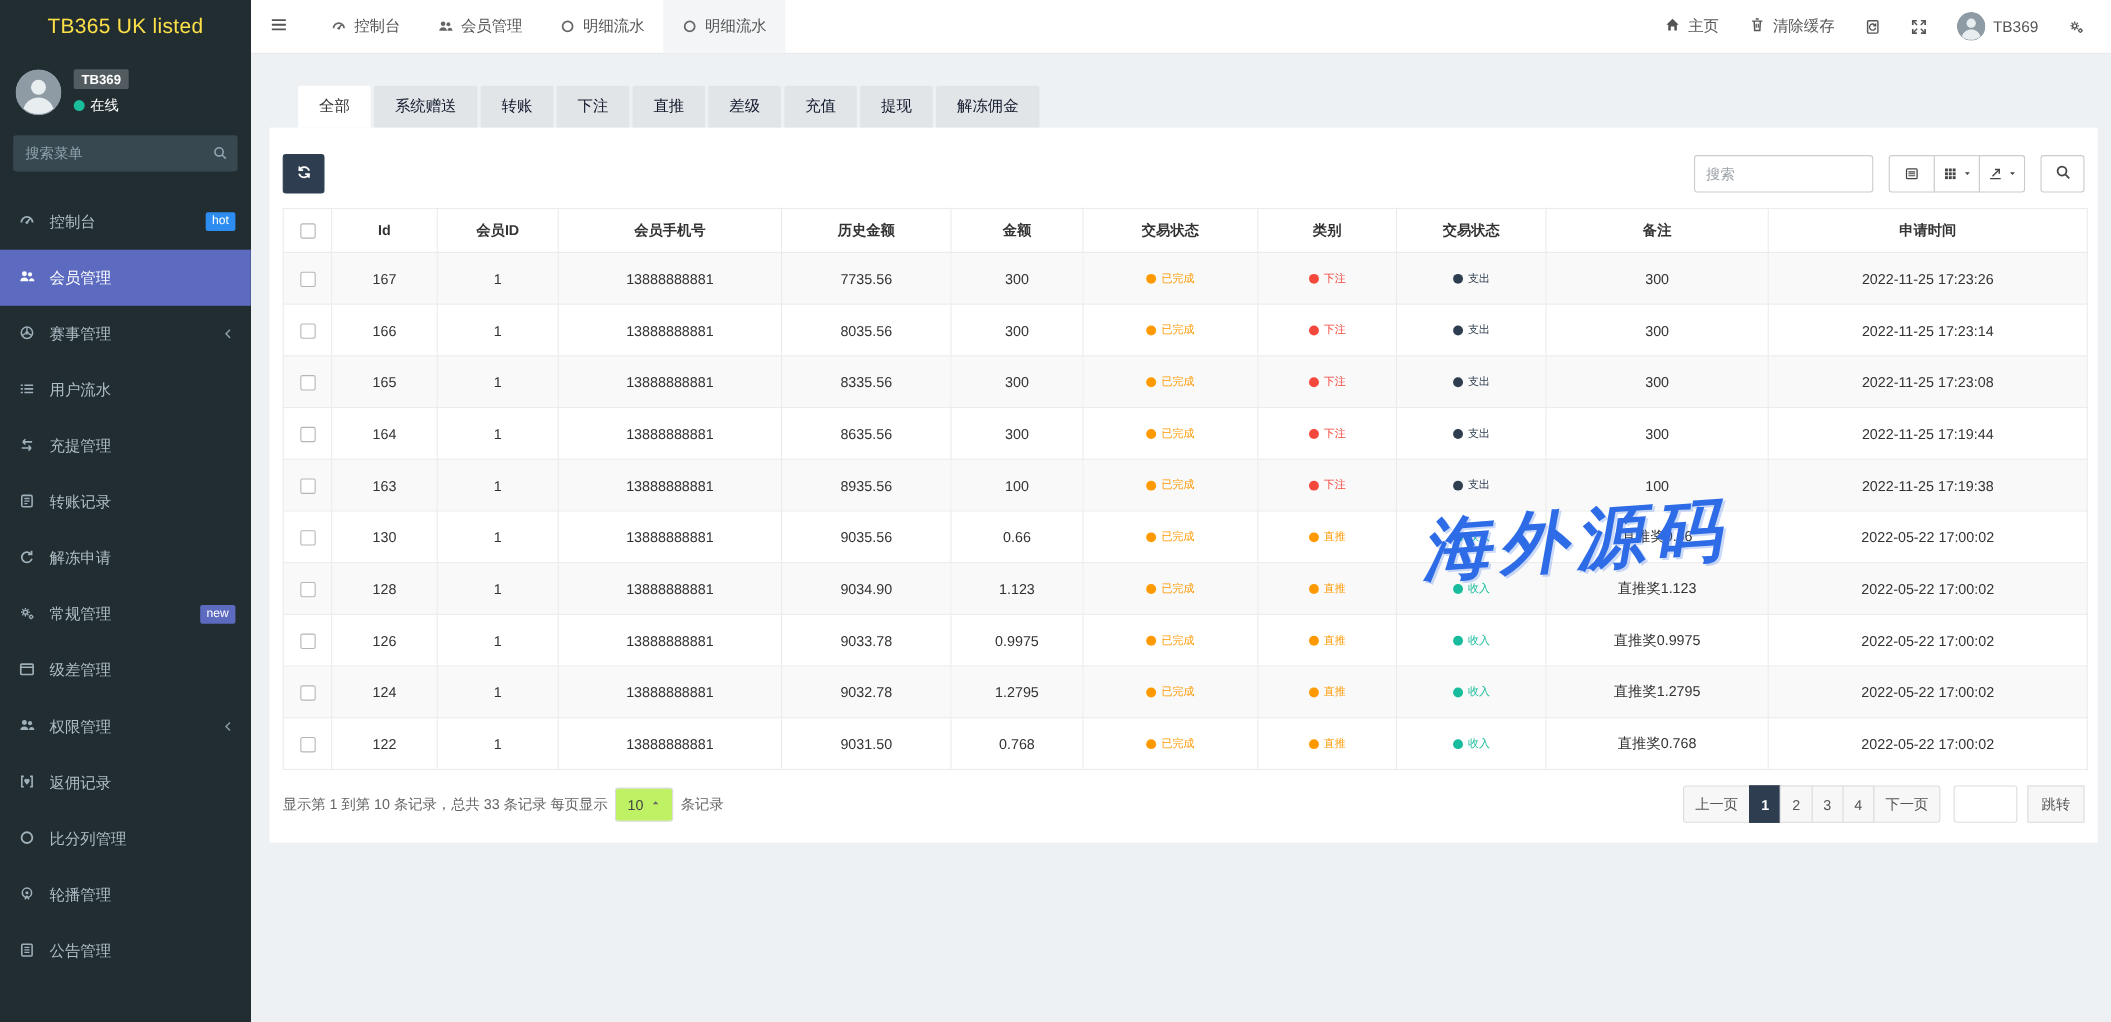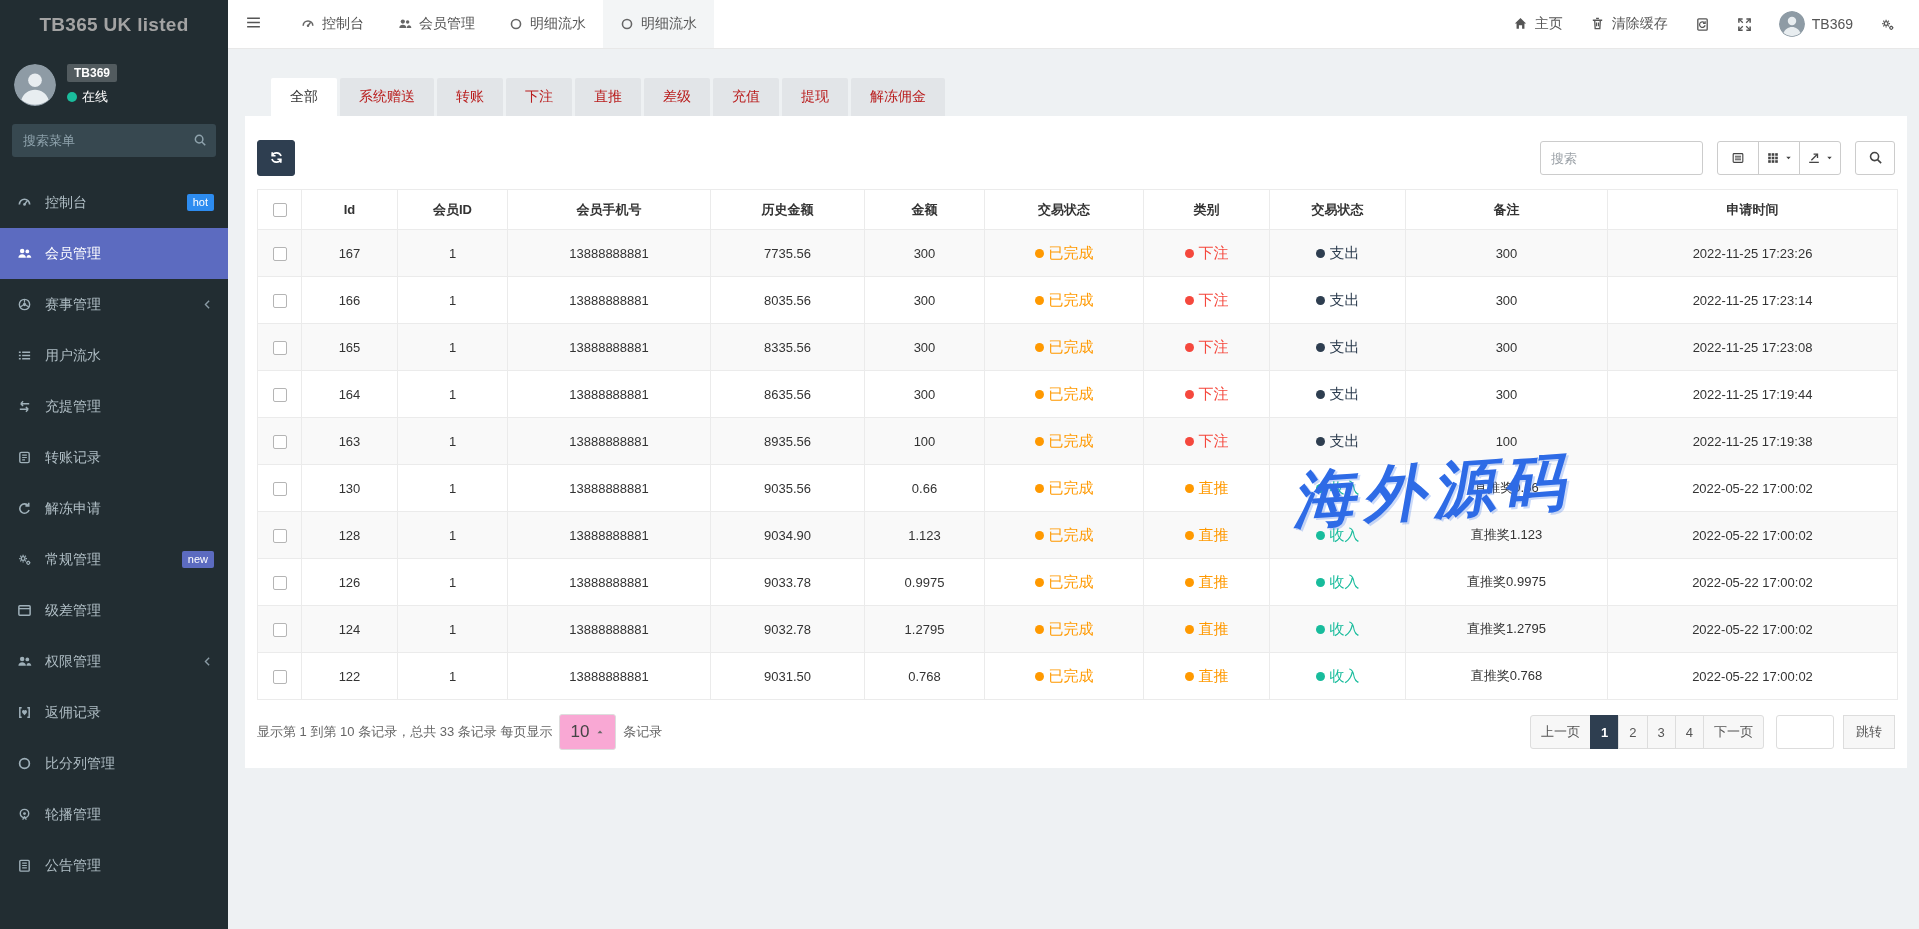--- a/index.html
+++ b/index.html
@@ -3,21 +3,21 @@
 <meta charset="utf-8">
 <style>
   html,body{margin:0;padding:0;width:1919px;height:929px;overflow:hidden;
     font-family:"Liberation Sans","DejaVu Sans",sans-serif;background:var(--page_bg,#eef1f3);color:#333;}
   *{box-sizing:border-box;}
   [data-icon] svg{width:1em;height:1em;display:inline-block;vertical-align:-0.12em;}
   .dot{width:9px;height:9px;border-radius:50%;background:currentColor;display:inline-block;margin-right:5px;}
 
   
   .sidebar{position:fixed;left:0;top:0;width:228px;height:929px;background:var(--sidebar_bg,#222d32);color:#b0bec5;z-index:5;}
-  .brand{height:49px;line-height:49px;text-align:center;color:#a3a3a3;font-size:19px;font-weight:700;letter-spacing:.3px;}
+  .brand{height:49px;line-height:49px;text-align:center;color:#fde047;font-size:19px;font-weight:400;letter-spacing:.3px;}
   .userpanel{display:flex;align-items:center;padding:14px 14px 10px;}
   .avatar{border-radius:50%;overflow:hidden;display:inline-flex;}
   .avatar.lg{width:42px;height:42px;font-size:42px;}
   .avatar.sm{width:26px;height:26px;font-size:26px;}
   .uinfo{margin-left:11px;}
   .uname{display:inline-block;background:rgba(255,255,255,.22);color:#fff;font-size:12px;font-weight:bold;padding:2px 7px;border-radius:2px;}
   .ustatus{margin-top:6px;color:#fff;font-size:13px;display:flex;align-items:center;}
   .ustatus .dot{background:var(--online,#1abc9c);width:10px;height:10px;}
   .side-search{position:relative;margin:8px 12px 20px;}
   .side-search input{width:100%;height:33px;background:#374850;border:none;border-radius:3px;color:#cfd8dc;
@@ -44,21 +44,21 @@
   .tn .ic{margin-right:7px;font-size:14px;color:#666;}
   .tn.active{background:#f3f5f6;}
   .nav-right{margin-left:auto;display:flex;align-items:center;gap:27px;padding-right:24px;}
   .nav-link,.nav-ic,.nav-user{display:inline-flex;align-items:center;cursor:pointer;color:#555;}
   .nav-link em,.nav-user em{font-style:normal;margin-left:7px;}
   .nav-link [data-icon],.nav-ic{font-size:15px;}
 
   
   .content{position:relative;padding:29px 12px 0 17px;}
   .tabs{display:flex;padding-left:26px;}
-  .ftab{padding:0 19px;height:38px;display:inline-flex;align-items:center;background:#e2e5e8;color:#b91c1c;
+  .ftab{padding:0 19px;height:38px;display:inline-flex;align-items:center;background:#e2e5e8;color:#0f172a;
     font-size:14px;margin-right:3px;border-radius:2px 2px 0 0;cursor:pointer;white-space:nowrap;}
   .ftab.active{background:#fff;color:#333;}
 
   .panel{background:#fff;padding:24px 12px 18px;min-height:647px;}
   .toolbar{display:flex;align-items:center;}
   .btn{border:1px solid #ccc;background:#fff;border-radius:3px;height:34px;display:inline-flex;align-items:center;
     justify-content:center;cursor:pointer;color:#444;font-family:inherit;font-size:14px;}
   .btn-refresh{width:38px;height:36px;background:var(--navy,#2e3e50);border-color:var(--navy,#2e3e50);color:#fff;font-size:15px;}
   .toolbar-right{margin-left:auto;display:flex;align-items:center;}
   .t-search{width:163px;height:34px;border:1px solid #ccc;border-radius:3px;padding:12px 10px;font-size:13px;color:#333;
@@ -71,31 +71,31 @@
   .btn .caret{font-size:9px;margin-left:4px;}
   .btn-search{width:40px;margin-left:14px;font-size:15px;}
 
   
   .grid-table{width:100%;border-collapse:collapse;table-layout:fixed;margin-top:13px;font-size:13px;}
   .grid-table th,.grid-table td{border:1px solid #ebebeb;text-align:center;padding:0 4px;overflow:hidden;white-space:nowrap;}
   .grid-table th{height:40px;font-weight:bold;color:#333;background:#fff;}
   .grid-table td{height:47px;color:#333;}
   .grid-table tbody tr:nth-child(odd){background:#f9f9f9;}
   .cb{width:14px;height:14px;border:1px solid #b5b5b5;border-radius:2px;background:#fff;display:inline-block;vertical-align:middle;cursor:pointer;}
-  .st{display:inline-flex;align-items:center;font-size:15px;}
+  .st{display:inline-flex;align-items:center;font-size:10px;}
   .c-orange{color:var(--orange,#ff9900);}
   .c-red{color:var(--red,#f5483d);}
   .c-navy{color:var(--navy,#2e3e50);}
   .c-green{color:var(--green,#18bc9c);}
 
   
   .tfoot{display:flex;align-items:center;margin-top:14px;color:#666;font-size:13px;}
   .tinfo{display:flex;align-items:center;}
-  .pagesize{display:inline-flex;align-items:center;border:1px solid #ddd;background:#f9a8d4;border-radius:3px;
-    padding:7px 10px;margin:0 7px;cursor:pointer;color:#444;font-family:inherit;font-size:17px;}
+  .pagesize{display:inline-flex;align-items:center;border:1px solid #ddd;background:#bef264;border-radius:3px;
+    padding:7px 10px;margin:0 7px;cursor:pointer;color:#444;font-family:inherit;font-size:13px;}
   .pagesize em{font-style:normal;margin-right:6px;}
   .pagesize [data-icon]{font-size:10px;color:#666;}
   .pager{margin-left:auto;display:flex;align-items:center;}
   .pg{min-width:27px;height:34px;padding:0 10px;border:1px solid #ddd;background:#f7f7f7;color:#555;font-size:13px;
     display:inline-flex;align-items:center;justify-content:center;cursor:pointer;margin-left:-1px;font-family:inherit;}
   .pager .pg:first-child{border-radius:3px 0 0 3px;margin-left:0;}
   .pg.last{border-radius:0 3px 3px 0;}
   .pg.active{background:var(--navy,#2e3e50);border-color:var(--navy,#2e3e50);color:#fff;font-weight:bold;}
   .pg-jump{width:58px;height:34px;border:1px solid #ddd;border-radius:3px;margin-left:12px;outline:none;
     font-family:inherit;font-size:13px;padding:0 8px;}

